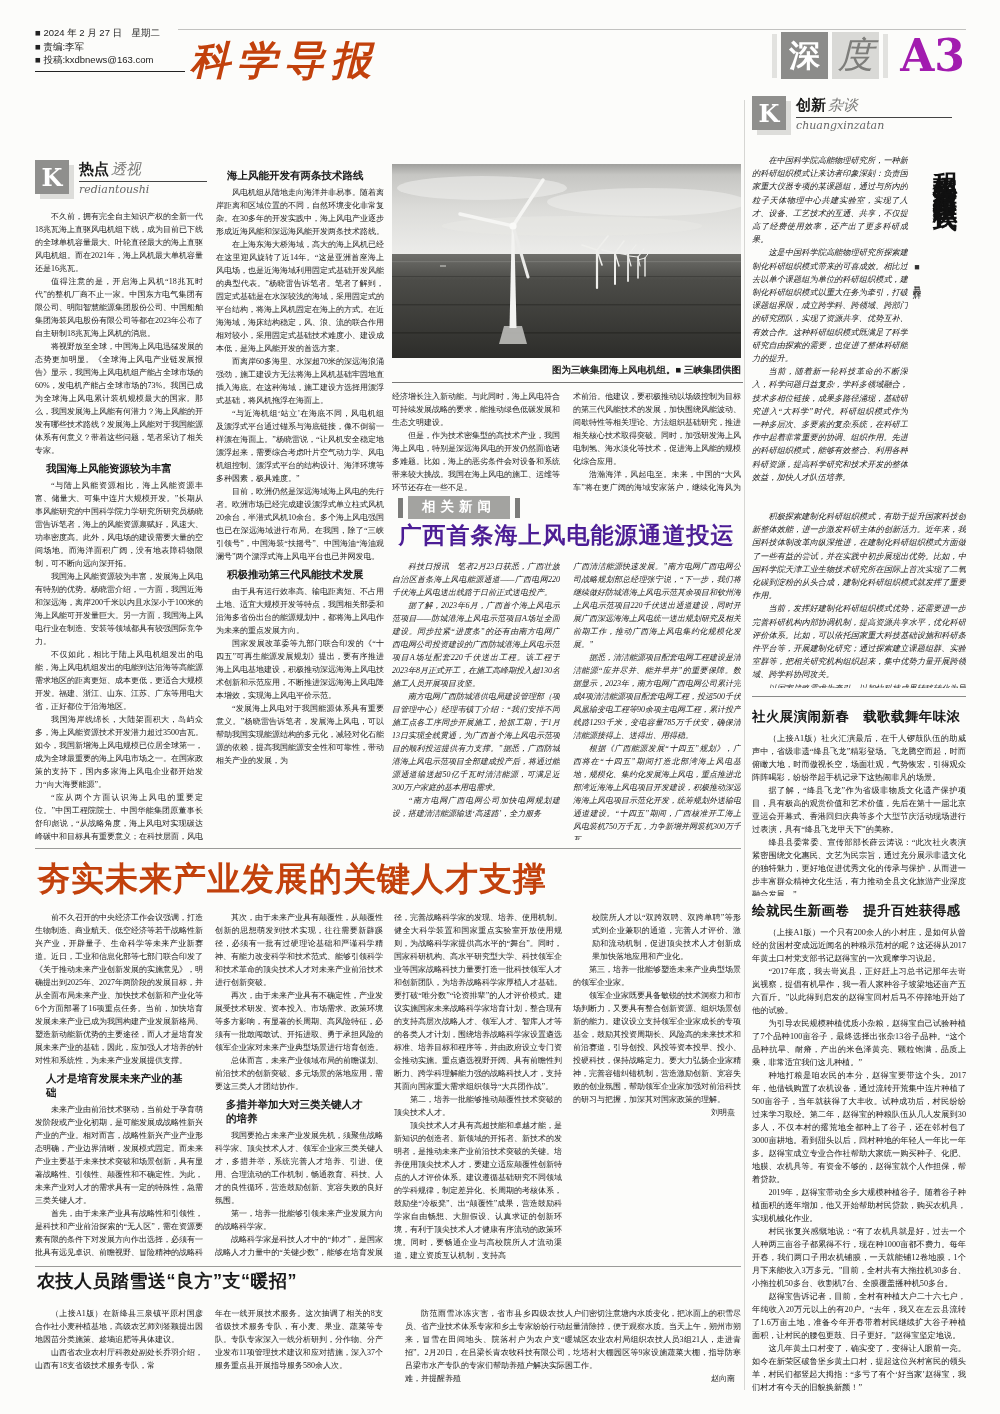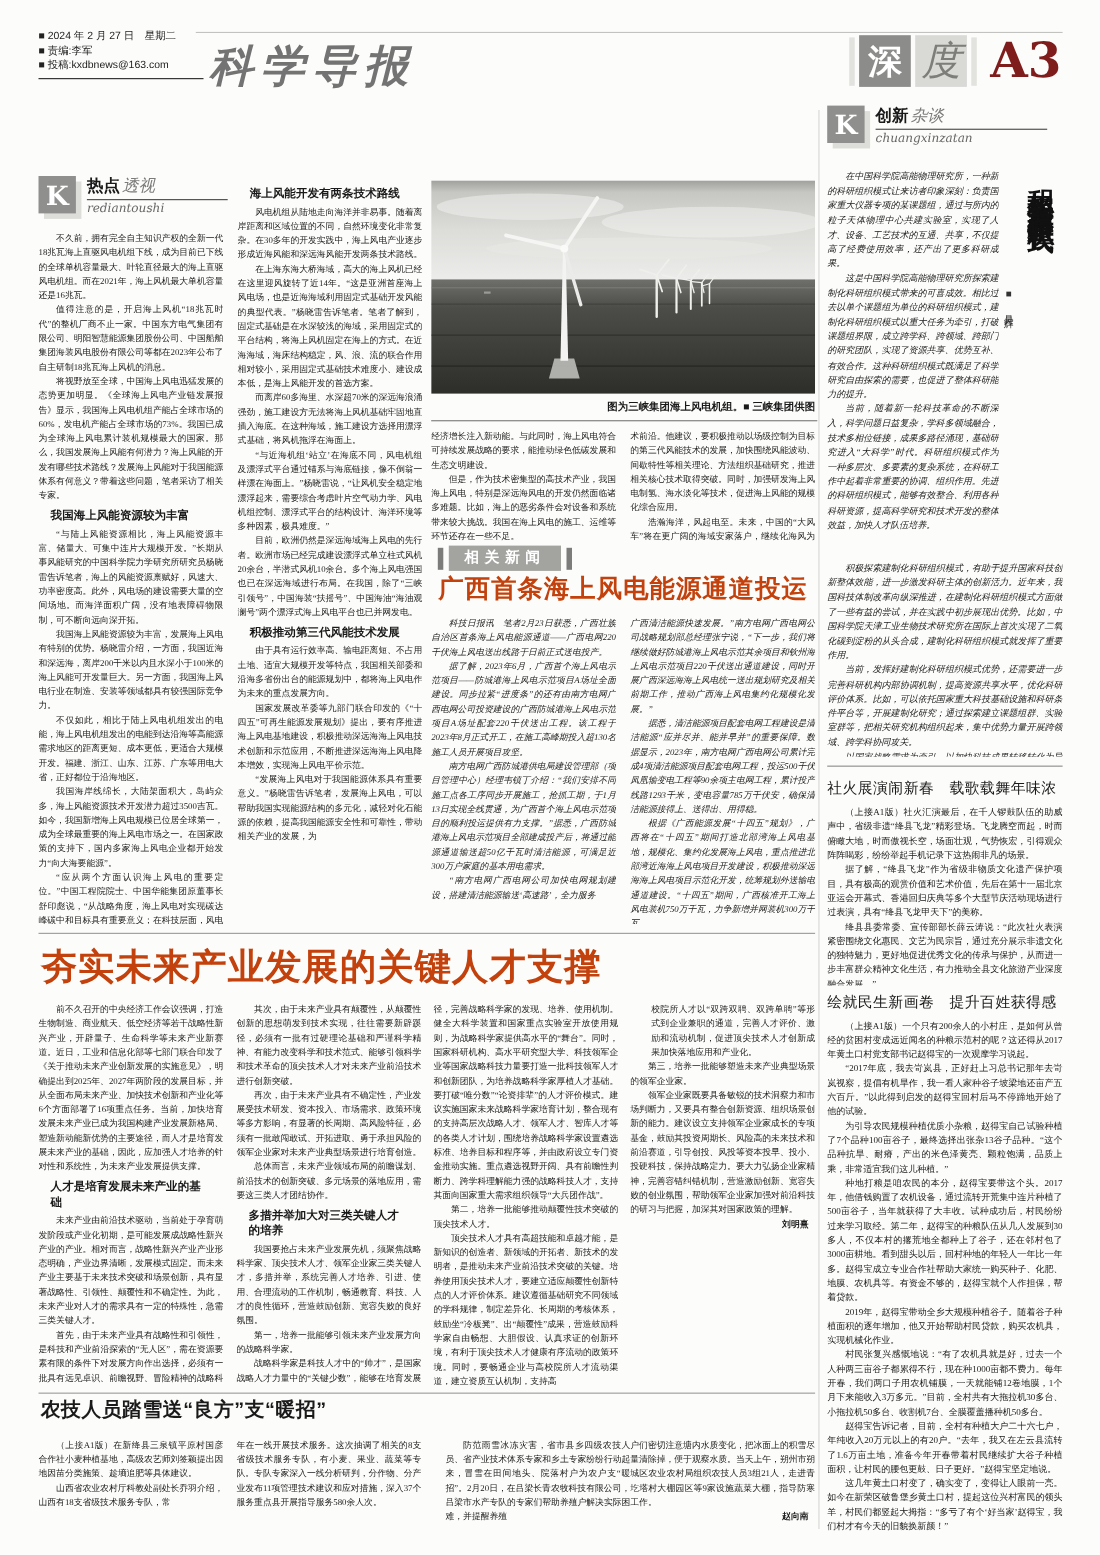--- a/index.html
+++ b/index.html
@@ -3,35 +3,35 @@
 <meta charset="utf-8">
 <style>
   html,body{margin:0;padding:0;background:#e8e8e6;}
   #page{position:relative;width:1000px;height:1414px;background:#fcfcfa;overflow:hidden;
         font-family:"Liberation Serif","DejaVu Serif",serif;color:#1a1a1a;}
   
   .hdr-info{position:absolute;left:35px;top:26px;width:150px;font-family:"Liberation Sans",sans-serif;
             font-size:9.5px;line-height:13.5px;color:#222;border-bottom:1.5px solid #222;padding-bottom:4px;}
   .hairline-top{position:absolute;left:178px;top:29px;width:788px;height:1px;background:#c2c2c0;}
   .masthead{position:absolute;left:190px;top:33px;font-size:40px;font-weight:bold;font-style:italic;
-            color:#737373;letter-spacing:7px;font-family:"DejaVu Serif",serif;}
+            color:#c2410c;letter-spacing:7px;font-family:"DejaVu Serif",serif;}
   .badge{position:absolute;right:35px;top:30px;display:flex;align-items:center;gap:4px;}
   .badge .strip{width:5px;height:44px;background:#e2e2df;}
   .badge .b1{width:47px;height:47px;background:#8c8c8a;color:#fff;font-size:31px;font-weight:900;
              display:flex;align-items:center;justify-content:center;font-family:"Liberation Sans",sans-serif;}
   .badge .b2{width:47px;height:47px;background:#d9d9d6;color:#7d7d7a;font-size:36px;font-style:italic;
              display:flex;align-items:center;justify-content:center;font-family:"DejaVu Serif",serif;}
-  .badge .pageno{font-family:"DejaVu Serif",serif;font-weight:bold;font-size:44px;color:#7f1d1d;margin-left:8px;}
+  .badge .pageno{font-family:"DejaVu Serif",serif;font-weight:bold;font-size:44px;color:#a21caf;margin-left:8px;}
   
   .cols p{margin:0;text-indent:2em;text-align:justify;font-size:8px;line-height:13px;}
   .kai p{font-style:italic;}
   .col{position:absolute;overflow:hidden;}
   .subhead{font-weight:bold;font-size:10.5px;margin:5px 11px 3px;text-indent:0;text-align:left;
            font-family:Liberation Mono, monospace;}
-  .by{text-align:right !important;font-weight:bold;text-indent:0 !important;padding-right:6px;}
+  .by{text-align:right !important;font-weight:normal;text-indent:0 !important;padding-right:6px;}
   
   #main{position:absolute;left:35px;top:96px;width:706px;height:748px;}
   .m-headline{position:absolute;left:2px;top:2px;font-size:45px;font-weight:900;letter-spacing:1px;
               font-family:"Liberation Sans",sans-serif;white-space:nowrap;color:#0d0d0d;}
   .kicker{position:absolute;left:0;top:64px;width:172px;display:flex;gap:6px;}
   .kbox{position:relative;width:38px;height:38px;flex:none;}
   .kbox .kback{position:absolute;left:5px;top:5px;width:34px;height:34px;background:#ddddda;}
   .kbox .kmain{position:absolute;left:0;top:0;width:34px;height:34px;background:#8f8f8d;color:#fff;
                font-weight:900;font-size:24px;display:flex;align-items:center;justify-content:center;
                font-family:"DejaVu Serif",serif;}
@@ -46,21 +46,21 @@
   #caption{position:absolute;left:357px;top:264px;width:349px;font-size:9.5px;font-weight:bold;
            text-align:right;padding:4px 2px 5px 0;border-bottom:1px solid #777;
            font-family:"Liberation Sans",sans-serif;}
   #mcol3{left:357px;top:294px;width:168px;height:102px;}
   #mcol4{left:538px;top:294px;width:168px;height:102px;}
   .rel-tag{position:absolute;left:363px;top:400px;display:flex;align-items:center;gap:5px;}
   .rel-tag .bar{width:5px;height:20px;background:#7c7c7a;}
   .rel-tag .box{background:#a3a3a0;color:#fff;font-weight:bold;font-size:13.5px;letter-spacing:5px;
                 padding:2px 14px 3px;font-family:"Liberation Sans",sans-serif;}
   .gx-headline{position:absolute;left:357px;top:424px;width:349px;text-align:center;font-size:23px;
-               font-weight:900;letter-spacing:1px;color:#c2410c;font-family:"Liberation Sans",sans-serif;}
+               font-weight:900;letter-spacing:1px;color:#4c1d95;font-family:"Liberation Sans",sans-serif;}
   #gxcol1{left:357px;top:464px;width:168px;height:280px;}
   #gxcol2{left:538px;top:464px;width:168px;height:280px;}
   
   #talent{position:absolute;left:35px;top:848px;width:706px;height:414px;border-top:1px solid #9a9a98;}
   .t-headline{position:absolute;left:2px;top:8px;font-size:33px;font-weight:900;letter-spacing:1px;
               font-family:"Liberation Sans",sans-serif;color:#c2410c;white-space:nowrap;}
   #tcol1{left:0;top:62px;width:168px;height:348px;}
   #tcol2{left:180px;top:62px;width:168px;height:348px;}
   #tcol3{left:359px;top:62px;width:168px;height:348px;}
   #tcol4{left:538px;top:62px;width:168px;height:348px;}
@@ -78,21 +78,21 @@
   .z-kicker{position:absolute;left:0;top:0;width:200px;display:flex;gap:6px;}
   .z-flex{position:absolute;left:0;top:58px;width:214px;height:350px;display:flex;}
   .z-text{width:156px;height:350px;overflow:hidden;}
   .z-text p{font-size:8.2px;line-height:13.2px;}
   .z-byline{writing-mode:vertical-rl;font-size:9px;color:#333;margin:108px 2px 0 2px;letter-spacing:2px;}
   .z-title{writing-mode:vertical-rl;font-size:24px;font-weight:bold;letter-spacing:3px;color:#111;
            margin-left:4px;font-family:"Liberation Sans",sans-serif;}
   .z-wide{position:absolute;left:0;top:414px;width:214px;height:178px;overflow:hidden;}
   .z-wide p{font-size:8.2px;line-height:13.2px;}
   .z-hr{position:absolute;left:0;top:600px;width:214px;height:1px;background:#8a8a88;}
-  .r-headline{position:absolute;left:0;width:214px;font-size:13.5px;font-weight:400;white-space:nowrap;
+  .r-headline{position:absolute;left:0;width:214px;font-size:13.5px;font-weight:700;white-space:nowrap;
               font-family:"Liberation Sans",sans-serif;letter-spacing:0.4px;}
   #shehuo-h{top:612px;}
   #shehuo-t{left:0;top:636px;width:214px;height:164px;}
   #shehuo-t p,#minsheng-t p{font-size:8.2px;line-height:13px;}
   #minsheng-h{top:806px;}
   #minsheng-t{left:0;top:830px;width:214px;height:488px;}
 </style>
 </head>
 <body>
 

